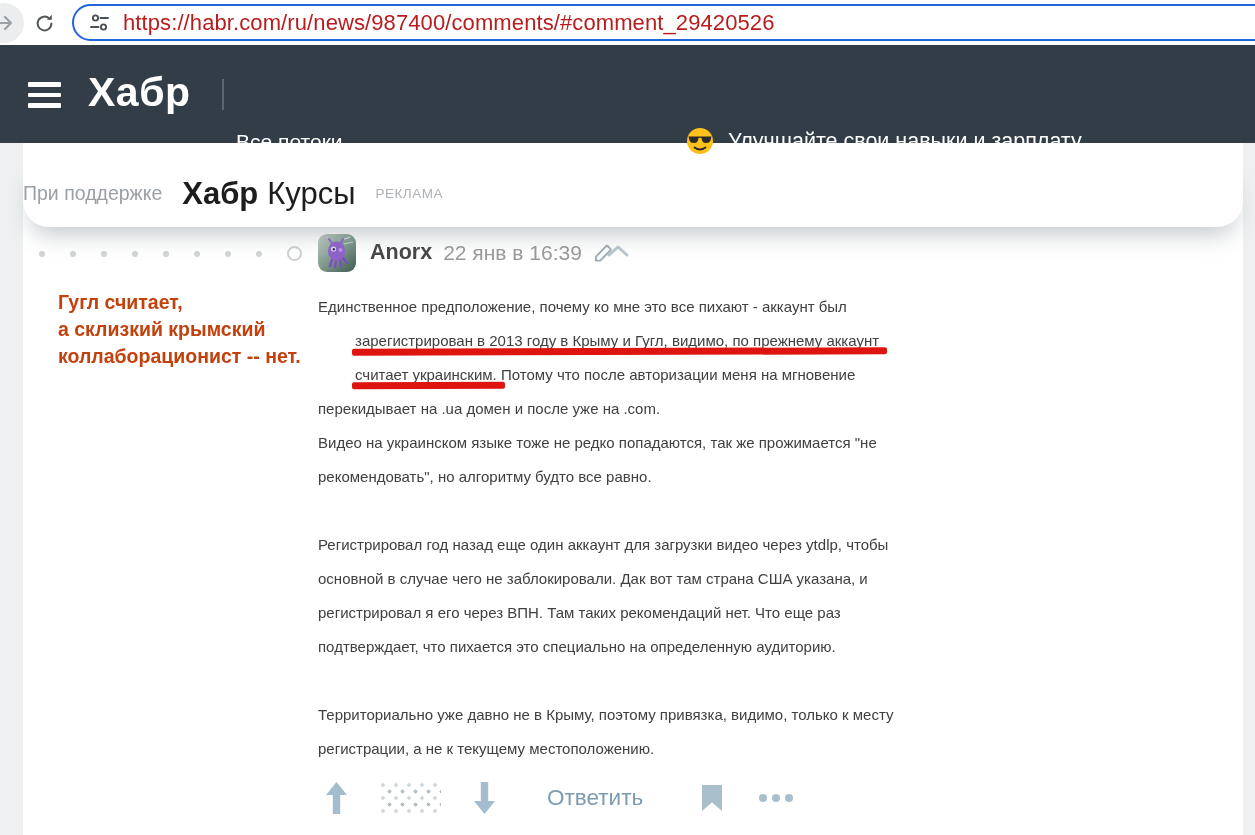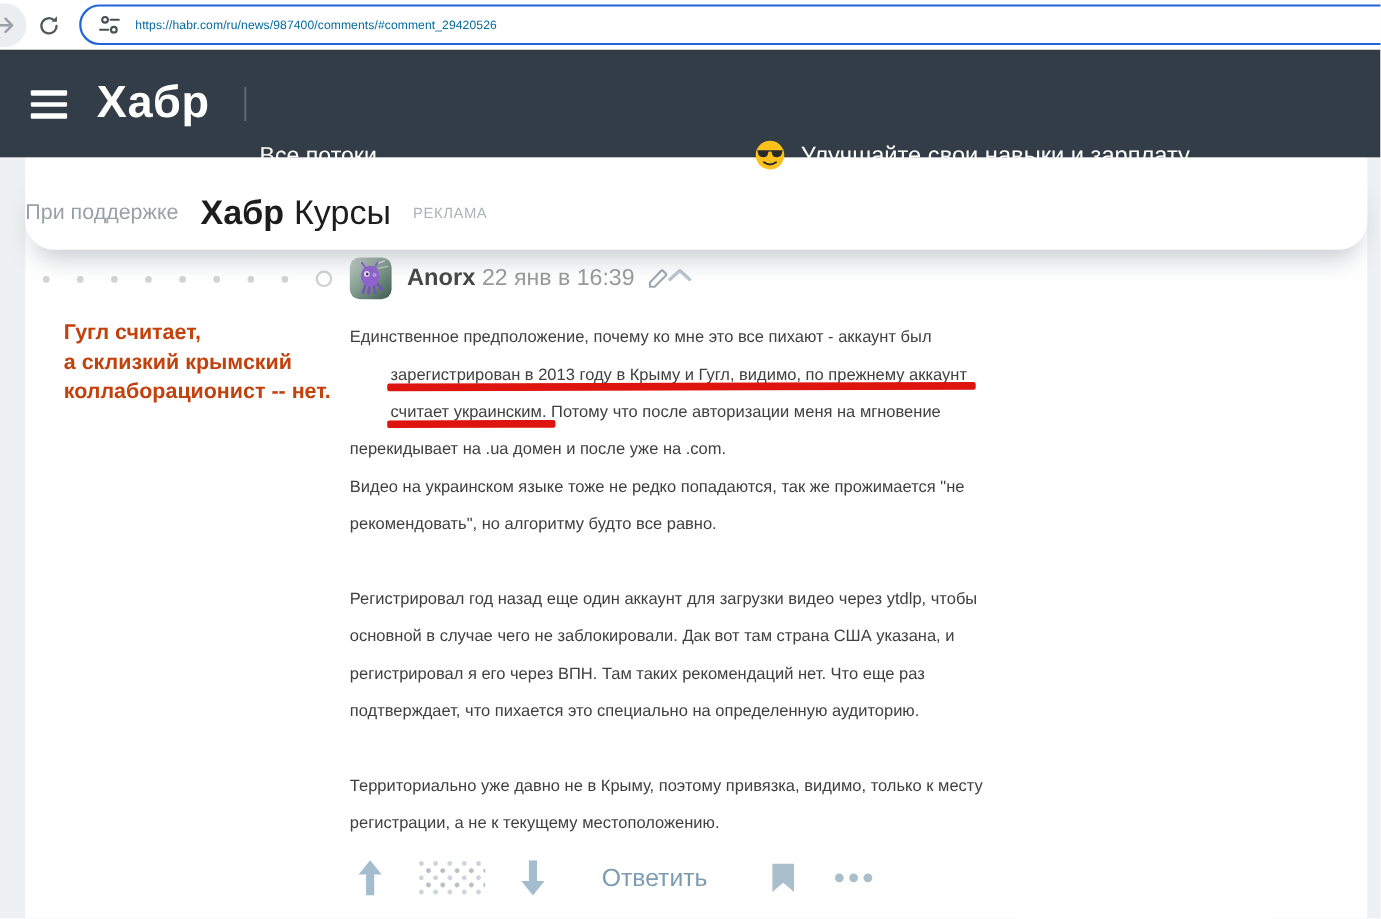--- a/index.html
+++ b/index.html
@@ -9,21 +9,21 @@
   
   .chrome { position:absolute; top:0; left:0; right:0; height:45px; background:#fff; z-index:20; }
   .fwd-btn { position:absolute; left:-16px; top:3px; width:40px; height:40px; border-radius:50%;
              background:#ebedef; display:flex; align-items:center; justify-content:center; }
   .reload-btn { position:absolute; left:32px; top:11px; width:24px; height:24px; display:flex;
                 align-items:center; justify-content:center; }
   .url-pill { position:absolute; left:72px; right:-30px; top:4px; height:37px;
               border:2.5px solid #1f65db; border-radius:20px; background:#fff;
               display:flex; align-items:center; }
   .tune-icon { margin-left:15px; flex:0 0 auto; }
-  .url-text { margin-left:13px; font-size:11px; color:#0369a1; letter-spacing:0.1px; white-space:nowrap; }
+  .url-text { margin-left:13px; font-size:22px; color:#b91c1c; letter-spacing:0.1px; white-space:nowrap; }
 
   
   .nav { position:absolute; top:45px; left:0; right:0; height:98px; background:#323d47; z-index:15; }
   .hamburger { position:absolute; left:28px; top:37px; width:33px; height:26px; cursor:pointer; }
   .hamburger span { display:block; height:4.5px; background:#fff; border-radius:1px; margin-bottom:6px; }
   .logo { position:absolute; left:88px; top:24px; font-size:41px; font-weight:bold; color:#fff; letter-spacing:0.5px; }
   .nav-divider { position:absolute; left:222px; top:34px; width:1.5px; height:31px; background:#5a6670; }
   .nav-link { position:absolute; left:236px; top:85px; font-size:21px; color:#fff; }
   .nav-promo { position:absolute; left:686px; top:82px; display:flex; align-items:center; gap:14px; }
   .nav-promo-text { font-size:21.5px; font-weight:500; color:#fff; }
@@ -42,21 +42,21 @@
   .thread-dots { position:absolute; left:39px; top:246px; display:flex; align-items:center; z-index:4; }
   .tdot { width:6px; height:6px; border-radius:50%; background:#d2d4d5; margin-right:25px; }
   .tdot-hollow { width:15px; height:15px; border-radius:50%; border:2.5px solid #cfd1d2; background:#fff; }
 
   
   .avatar { position:absolute; left:318px; top:234px; width:38px; height:38px; border-radius:9px;
             overflow:hidden; background:linear-gradient(140deg,#c7d2c9 0%,#87a094 45%,#3e5a50 100%);
             z-index:4; display:flex; align-items:center; justify-content:center; }
   .meta { position:absolute; left:370px; top:240px; display:flex; align-items:center; z-index:4; }
   .meta-user { font-size:21.5px; font-weight:bold; color:#474747; }
-  .meta-time { font-size:21px; color:#9a9a9a; margin-left:6px; }
+  .meta-time { font-size:21px; color:#9a9a9a; margin-left:11px; }
   .meta-edit { margin-left:11px; display:flex; align-items:center; }
   .collapse-btn { position:absolute; left:607px; top:243px; z-index:4; }
 
   
   .annotation { position:absolute; left:58px; top:289px; z-index:5; }
   .annotation div { font-size:19.5px; font-weight:bold; color:#c2410c; line-height:27px; }
 
   
   .comment-body { position:absolute; left:318px; top:290px; width:880px; z-index:4; }
   .c-line { font-size:15px; line-height:34px; color:#404040; white-space:nowrap; }

